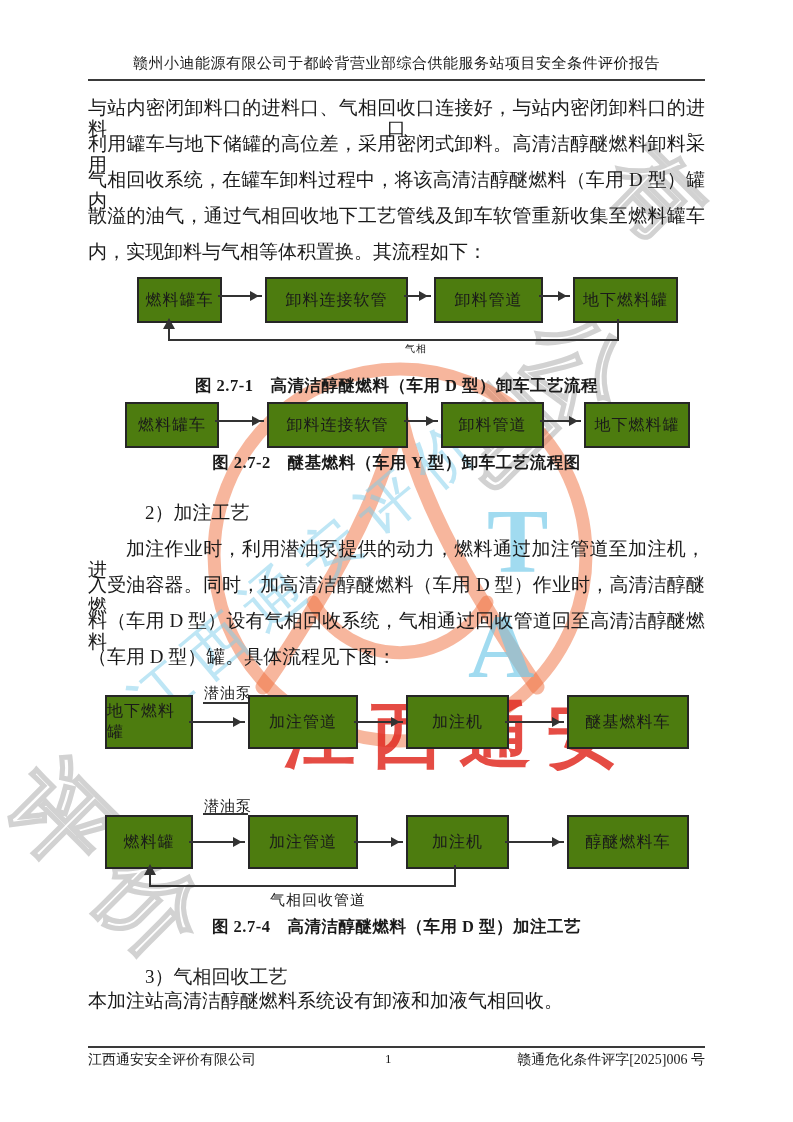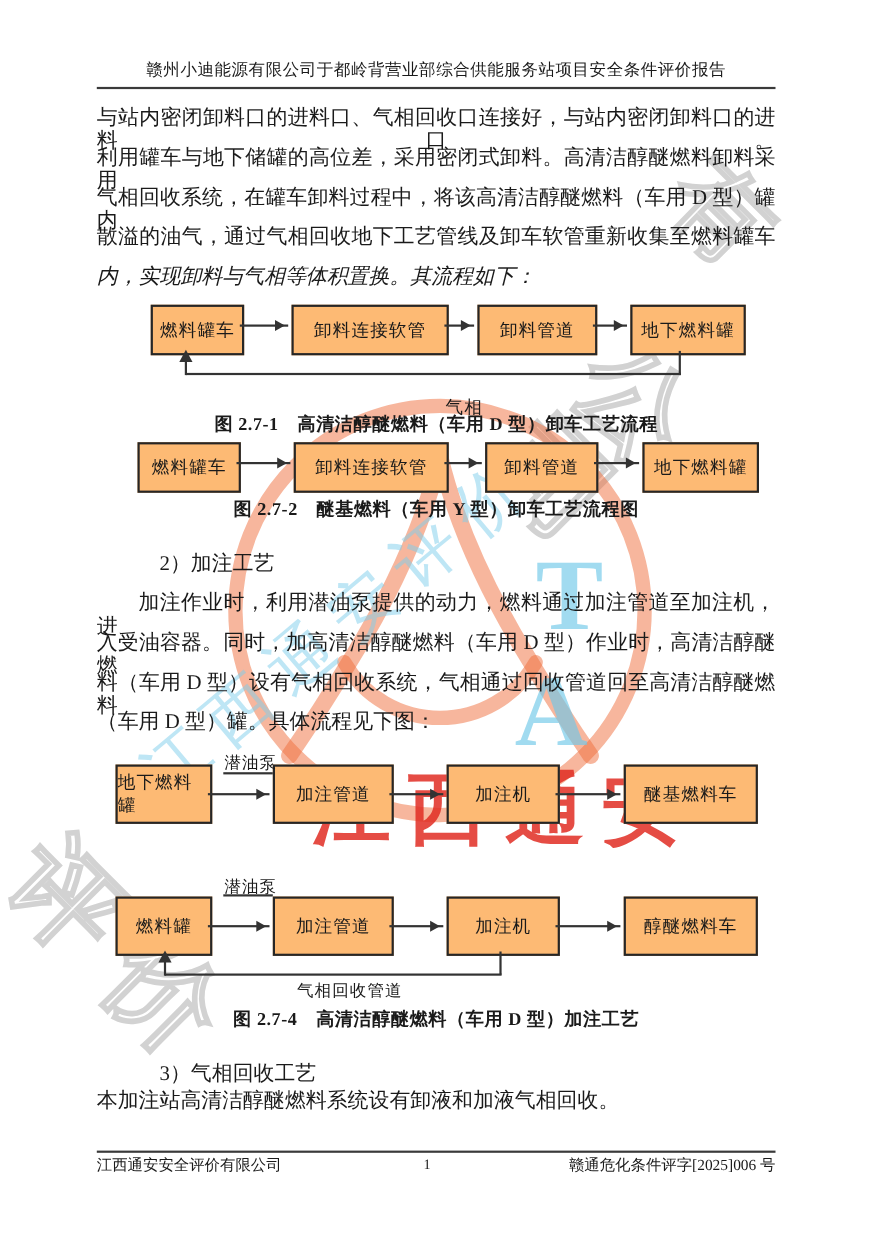--- a/index.html
+++ b/index.html
@@ -13,21 +13,21 @@
   .hdr-rule{position:absolute;left:88px;top:79px;width:617px;height:2px;background:#3a3a3a;z-index:3;}
   .bl{position:absolute;left:88px;width:617px;font-size:19px;line-height:21px;z-index:3;
       text-align:justify;text-justify:inter-character;}
   .bl.full{text-align-last:justify;}
   .bl.ind{text-indent:2em;}
   .bl.ind3{text-indent:3em;text-align:left;text-align-last:left;}
   .bl.plain{text-align:left;text-align-last:left;}
   .cap{position:absolute;left:0;width:793px;text-align:center;font-weight:bold;
        font-size:16.5px;letter-spacing:.5px;z-index:3;}
   
-  .fcbox{position:absolute;border:2px solid #262626;background:#fdba74;z-index:2;
+  .fcbox{position:absolute;border:2px solid #262626;background:#4d7c0f;z-index:2;
          display:flex;align-items:center;justify-content:center;
          font-size:16px;letter-spacing:1px;}
   .arr{position:absolute;border-top:2px solid #333;z-index:3;}
   .arr::after{content:"";position:absolute;right:-2px;top:-6px;width:0;height:0;
               border:5px solid transparent;border-left:9px solid #333;}
   .seg{position:absolute;background:#333;z-index:3;}
   .ah-up{position:absolute;width:0;height:0;z-index:3;
          border-left:6px solid transparent;border-right:6px solid transparent;
          border-bottom:11px solid #333;}
   .flbl{position:absolute;font-size:15px;z-index:3;letter-spacing:1px;}
@@ -66,35 +66,35 @@
   <div class="wm wm-cy" style="left:468px;top:600px;font-size:92px;">A</div>
   <div class="wm wm-red">江西通安</div>
 
   <div class="hdr">赣州小迪能源有限公司于都岭背营业部综合供能服务站项目安全条件评价报告</div>
   <div class="hdr-rule"></div>
 
   <div class="bl full" style="top:97px;">与站内密闭卸料口的进料口、气相回收口连接好，与站内密闭卸料口的进料口。</div>
   <div class="bl full" style="top:133px;">利用罐车与地下储罐的高位差，采用密闭式卸料。高清洁醇醚燃料卸料采用</div>
   <div class="bl full" style="top:169px;">气相回收系统，在罐车卸料过程中，将该高清洁醇醚燃料（车用 D 型）罐内</div>
   <div class="bl full" style="top:205px;">散溢的油气，通过气相回收地下工艺管线及卸车软管重新收集至燃料罐车</div>
-  <div class="bl plain" style="top:241px;font-style:italic;">内，实现卸料与气相等体积置换。其流程如下：</div>
+  <div class="bl plain" style="top:241px;">内，实现卸料与气相等体积置换。其流程如下：</div>
 
   <div>
     <div class="fcbox" style="left:137px;top:277px;width:81px;height:42px;">燃料罐车</div>
     <div class="fcbox" style="left:265px;top:277px;width:139px;height:42px;">卸料连接软管</div>
     <div class="fcbox" style="left:434px;top:277px;width:105px;height:42px;">卸料管道</div>
     <div class="fcbox" style="left:573px;top:277px;width:101px;height:42px;">地下燃料罐</div>
     <div class="arr" style="left:218px;top:295px;width:44px;"></div>
     <div class="arr" style="left:404px;top:295px;width:27px;"></div>
     <div class="arr" style="left:539px;top:295px;width:31px;"></div>
     <div class="seg" style="left:617px;top:319px;width:2px;height:22px;"></div>
     <div class="seg" style="left:169px;top:339px;width:450px;height:2px;"></div>
     <div class="seg" style="left:168px;top:324px;width:2px;height:17px;"></div>
     <div class="ah-up" style="left:163px;top:318px;"></div>
-    <div class="flbl" style="left:405px;top:360px;font-size:16px;">气相</div>
+    <div class="flbl" style="left:405px;top:342px;font-size:10px;">气相</div>
   </div>
   <div class="cap" style="top:375px;">图 2.7-1　高清洁醇醚燃料（车用 D 型）卸车工艺流程</div>
 
   <div>
     <div class="fcbox" style="left:125px;top:402px;width:90px;height:42px;">燃料罐车</div>
     <div class="fcbox" style="left:267px;top:402px;width:137px;height:42px;">卸料连接软管</div>
     <div class="fcbox" style="left:441px;top:402px;width:99px;height:42px;">卸料管道</div>
     <div class="fcbox" style="left:584px;top:402px;width:102px;height:42px;">地下燃料罐</div>
     <div class="arr" style="left:215px;top:420px;width:49px;"></div>
     <div class="arr" style="left:404px;top:420px;width:34px;"></div>

